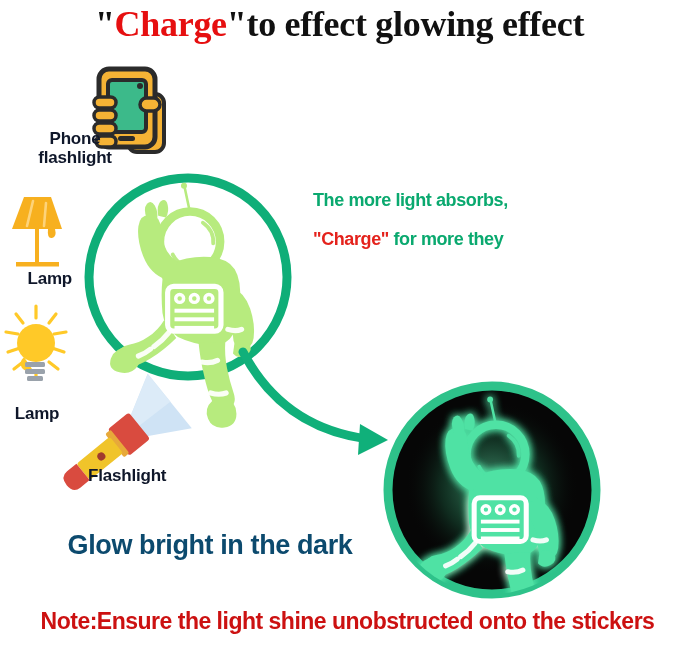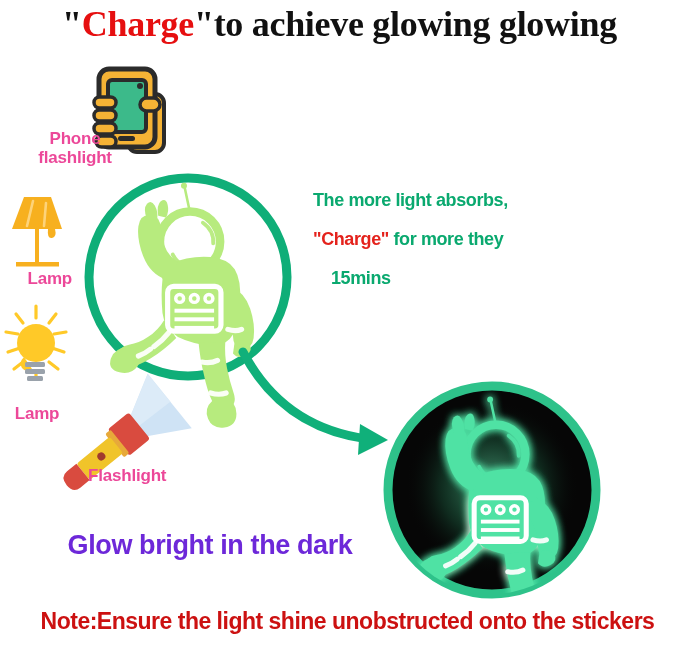--- a/index.html
+++ b/index.html
@@ -23,21 +23,21 @@
     white-space:nowrap;
   }
   #title .red{color:#e60f10;}
   #title .q{color:#111111;}
 
   
   .icon-label{
     position:absolute;
     font-family:"Liberation Sans", sans-serif;
     font-weight:bold;
-    color:#ec4899;
+    color:#0f172a;
     font-size:17px;
     line-height:19px;
     letter-spacing:-0.2px;
     white-space:pre-line;
   }
   #lbl-phone{left:30px;top:129px;width:90px;text-align:center;}
   #lbl-lamp{left:2px;top:269px;width:70px;text-align:right;}
   #lbl-bulbs{left:2px;top:404px;width:70px;text-align:center;}
   #lbl-flash{left:88px;top:466px;width:120px;text-align:left;}
 
@@ -51,40 +51,40 @@
     color:#0aa96f;
     letter-spacing:-0.4px;
   }
   #promo .red{color:#e4221c;}
   #promo .indent{padding-left:18px;display:inline-block;}
 
   
   #glow-line{
     position:absolute;left:0px;top:530px;width:420px;text-align:center;
     font-family:"Liberation Sans", sans-serif;
-    font-weight:bold;font-size:27px;color:#6d28d9;letter-spacing:-0.4px;
+    font-weight:bold;font-size:27px;color:#0c4a6e;letter-spacing:-0.4px;
   }
   #note-line{
     position:absolute;left:0;top:608px;width:679px;text-align:center;
     font-family:"Liberation Sans", sans-serif;
     font-weight:bold;font-size:23px;color:#cc1111;letter-spacing:-0.5px;
     white-space:nowrap;
     padding-left:8px;
   }
 
   
   #art{position:absolute;left:0;top:0;width:679px;height:645px;}
 </style>
 </head>
 <body>
 
 <div class="stage">
 
   <div id="title">
-    <span class="q">"</span><span class="red">Charge</span><span class="q">"</span><span>to achieve glowing glowing</span>
+    <span class="q">"</span><span class="red">Charge</span><span class="q">"</span><span>to effect glowing effect</span>
   </div>
 
   <svg id="art" viewBox="0 0 679 645">
     <defs>
       <radialGradient id="glowGrad" cx="50%" cy="50%" r="50%">
         <stop offset="0%" stop-color="#7dffc8" stop-opacity="0.55"></stop>
         <stop offset="60%" stop-color="#3ad18c" stop-opacity="0.18"></stop>
         <stop offset="100%" stop-color="#0a0a0a" stop-opacity="0"></stop>
       </radialGradient>
       <filter id="softGlow" x="-60%" y="-60%" width="220%" height="220%">
@@ -258,19 +258,18 @@
 
   <div class="icon-label" id="lbl-phone">Phone
 flashlight</div>
   <div class="icon-label" id="lbl-lamp">Lamp</div>
   <div class="icon-label" id="lbl-bulbs">Lamp</div>
   <div class="icon-label" id="lbl-flash">Flashlight</div>
 
   <div id="promo">
     <div>The more light absorbs,</div>
     <div><span class="red">"</span><span class="red">Charge</span><span class="red">"</span><span> for more they</span></div>
-    <div><span class="indent">15mins</span></div>
   </div>
 
   <div id="glow-line">Glow bright in the dark</div>
   <div id="note-line">Note:Ensure the light shine unobstructed onto the stickers</div>
 
 </div>
 
 </body></html>

